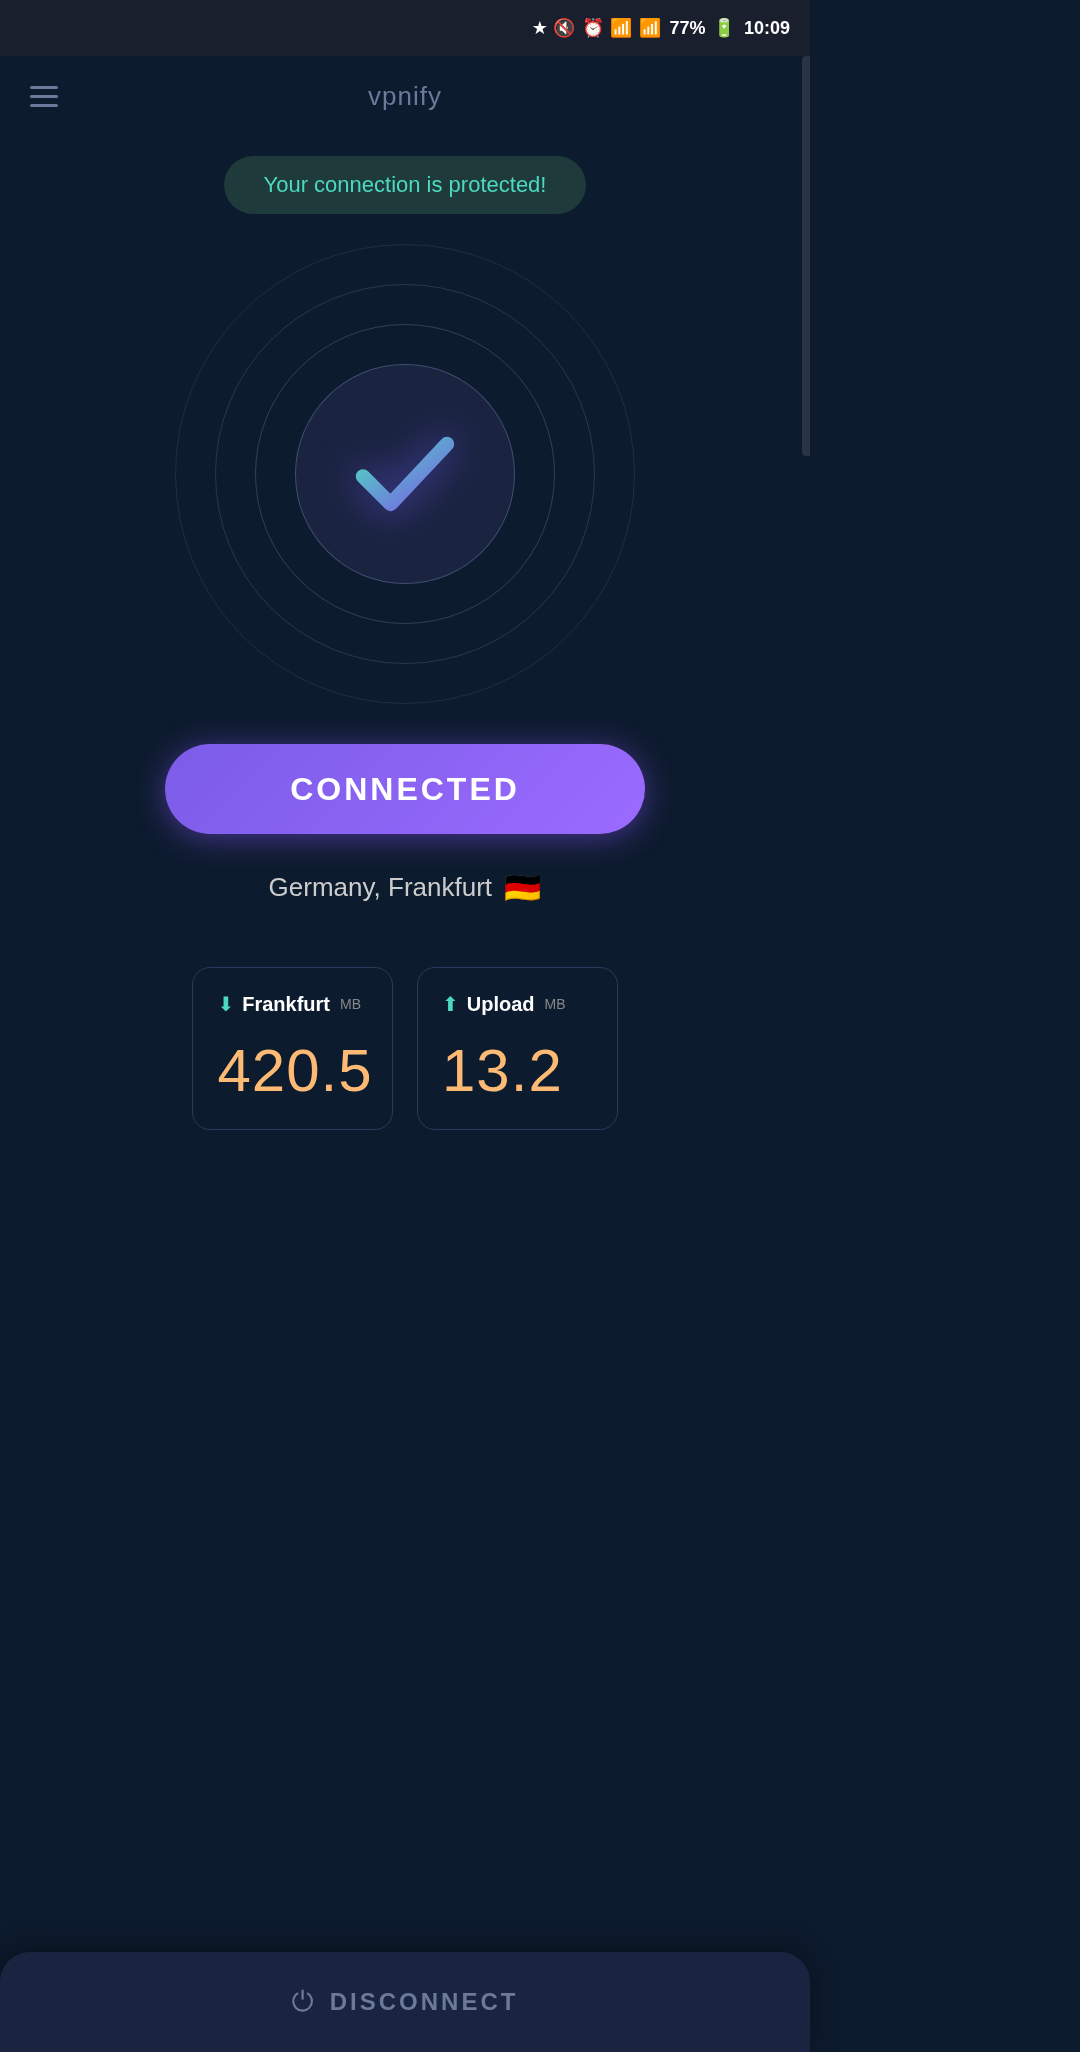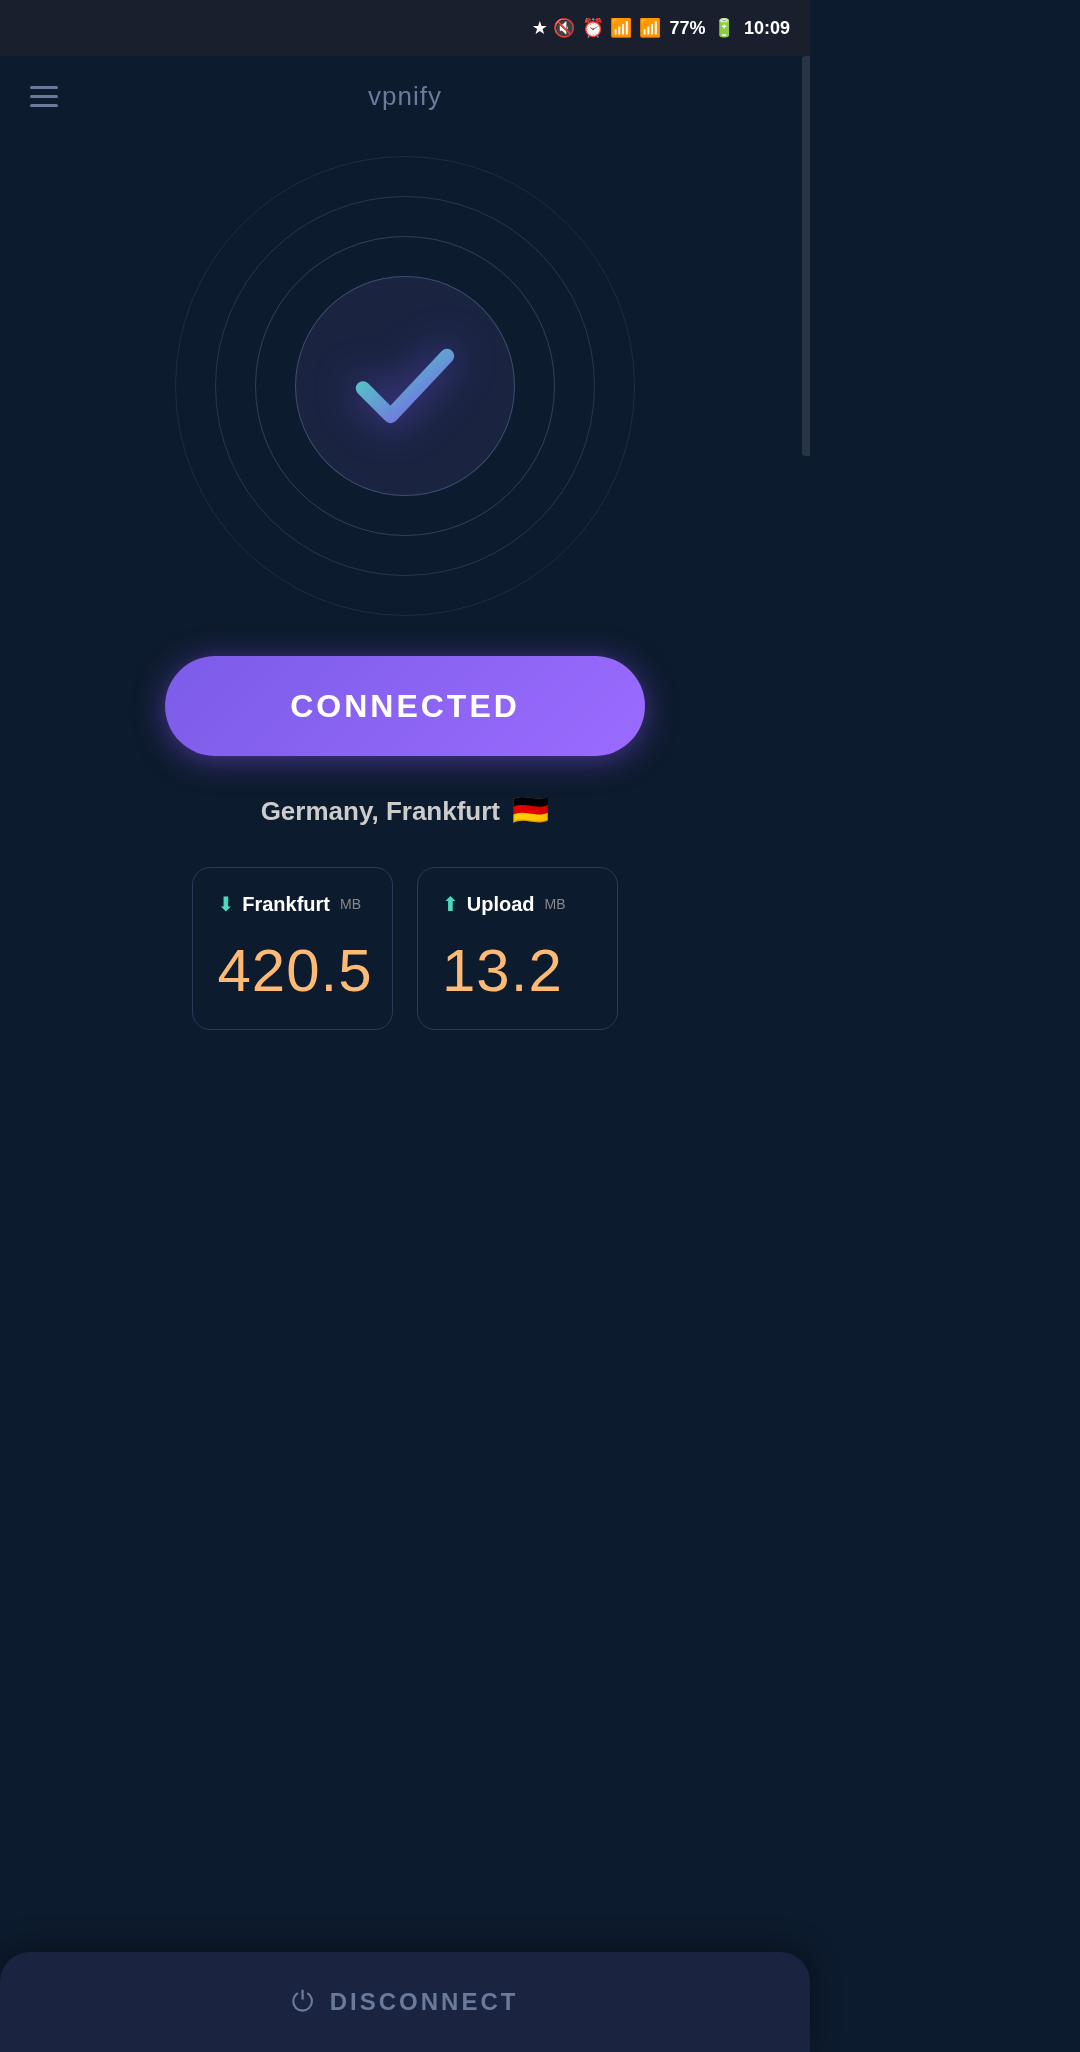--- a/index.html
+++ b/index.html
@@ -139,43 +139,43 @@
 
     .checkmark-svg {
       width: 120px;
       height: 120px;
       filter: drop-shadow(0 0 20px rgba(100, 80, 220, 0.8));
     }
 
     
     .connected-button {
       width: 480px;
-      height: 100px;
+      height: 90px;
       background: linear-gradient(135deg, #7b5ce8, #9b6bff);
       border-radius: 50px;
       display: flex;
       align-items: center;
       justify-content: center;
       font-size: 32px;
       font-weight: bold;
       letter-spacing: 3px;
       color: #ffffff;
       cursor: pointer;
       margin-bottom: 36px;
       box-shadow: 0 4px 30px rgba(130, 80, 240, 0.5);
     }
 
     
     .location-text {
       font-size: 26px;
       color: #cccccc;
-      font-weight: bold;
-      margin-bottom: 40px;
-      display: flex;
-      align-items: flex-end;
+      font-weight: normal;
+      margin-bottom: 62px;
+      display: flex;
+      align-items: center;
       gap: 12px;
     }
 
     .flag {
       font-size: 30px;
     }
 
     
     .stats-row {
       display: flex;
@@ -276,20 +276,23 @@
   <div class="menu-icon">
     <span></span>
     <span></span>
     <span></span>
   </div>
   <span class="app-title">vpnify</span>
 </div>
 
 <div class="main-content">
 
+  <div class="protection-badge">
+    <span>Your connection is protected!</span>
+  </div>
 
   <div class="circle-container">
     <div class="circle-ring ring-1"></div>
     <div class="circle-ring ring-2"></div>
     <div class="circle-ring ring-3"></div>
     <div class="circle-ring ring-4"></div>
     <div class="checkmark-circle">
       <svg class="checkmark-svg" viewBox="0 0 100 100" xmlns="http://www.w3.org/2000/svg">
         <defs>
           <linearGradient id="checkGrad" x1="0%" y1="0%" x2="100%" y2="100%">

